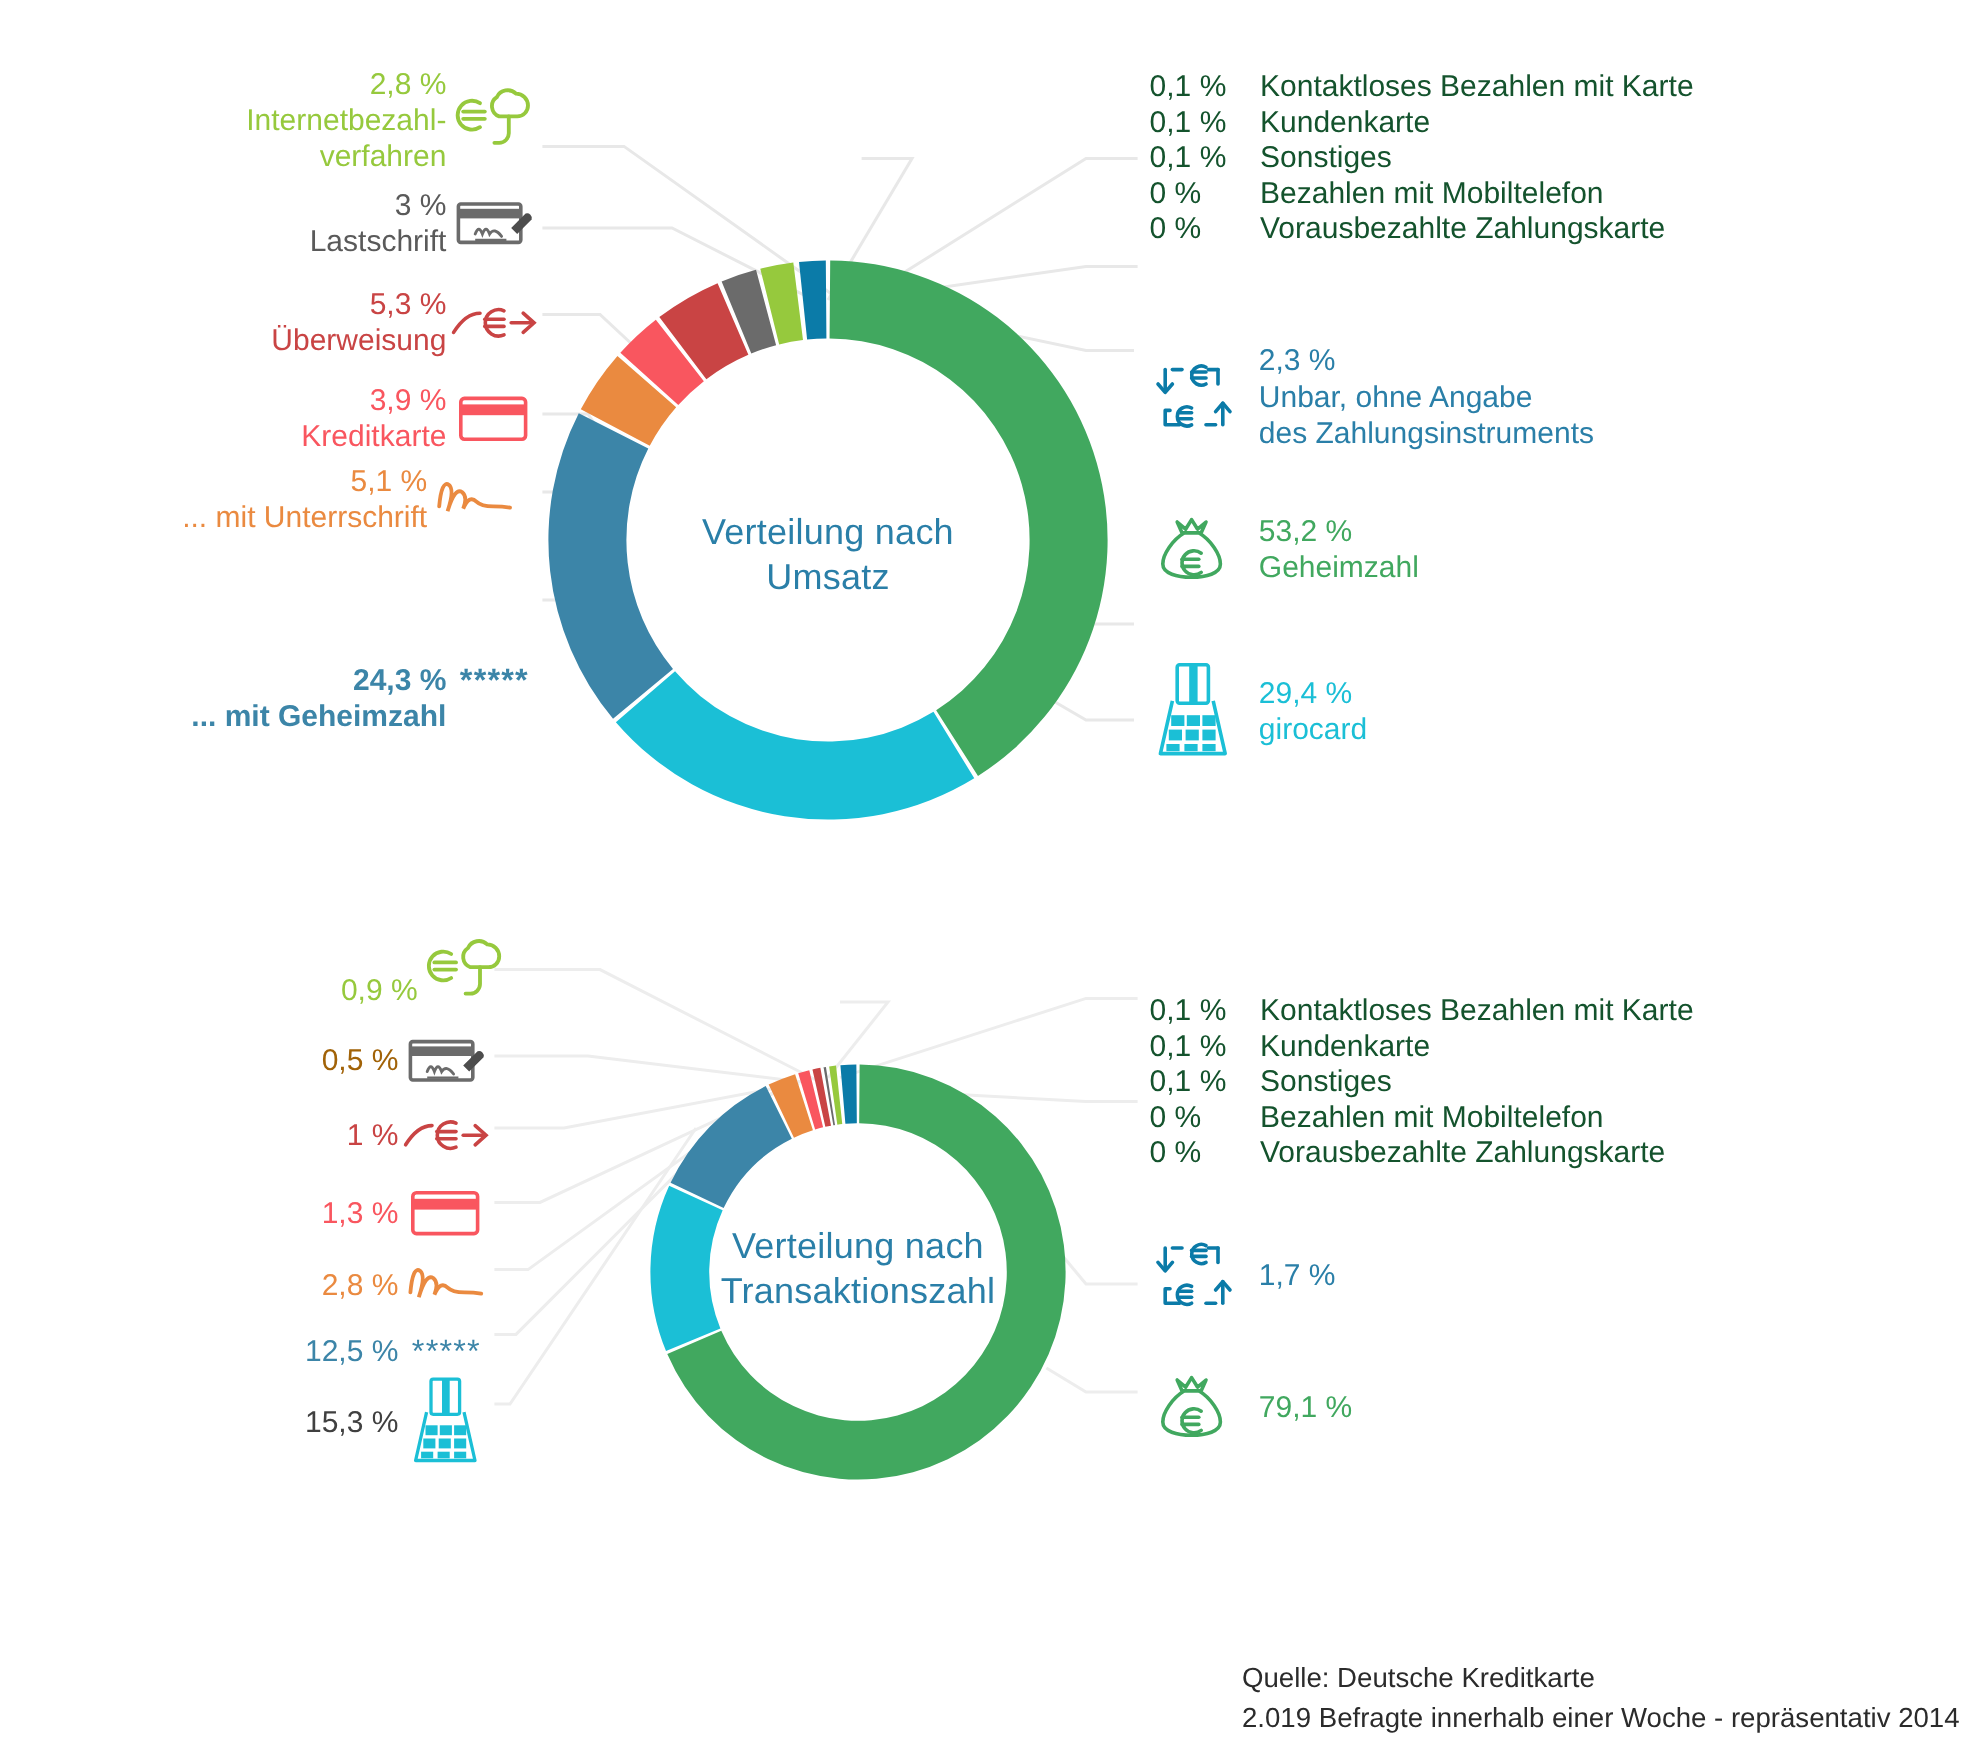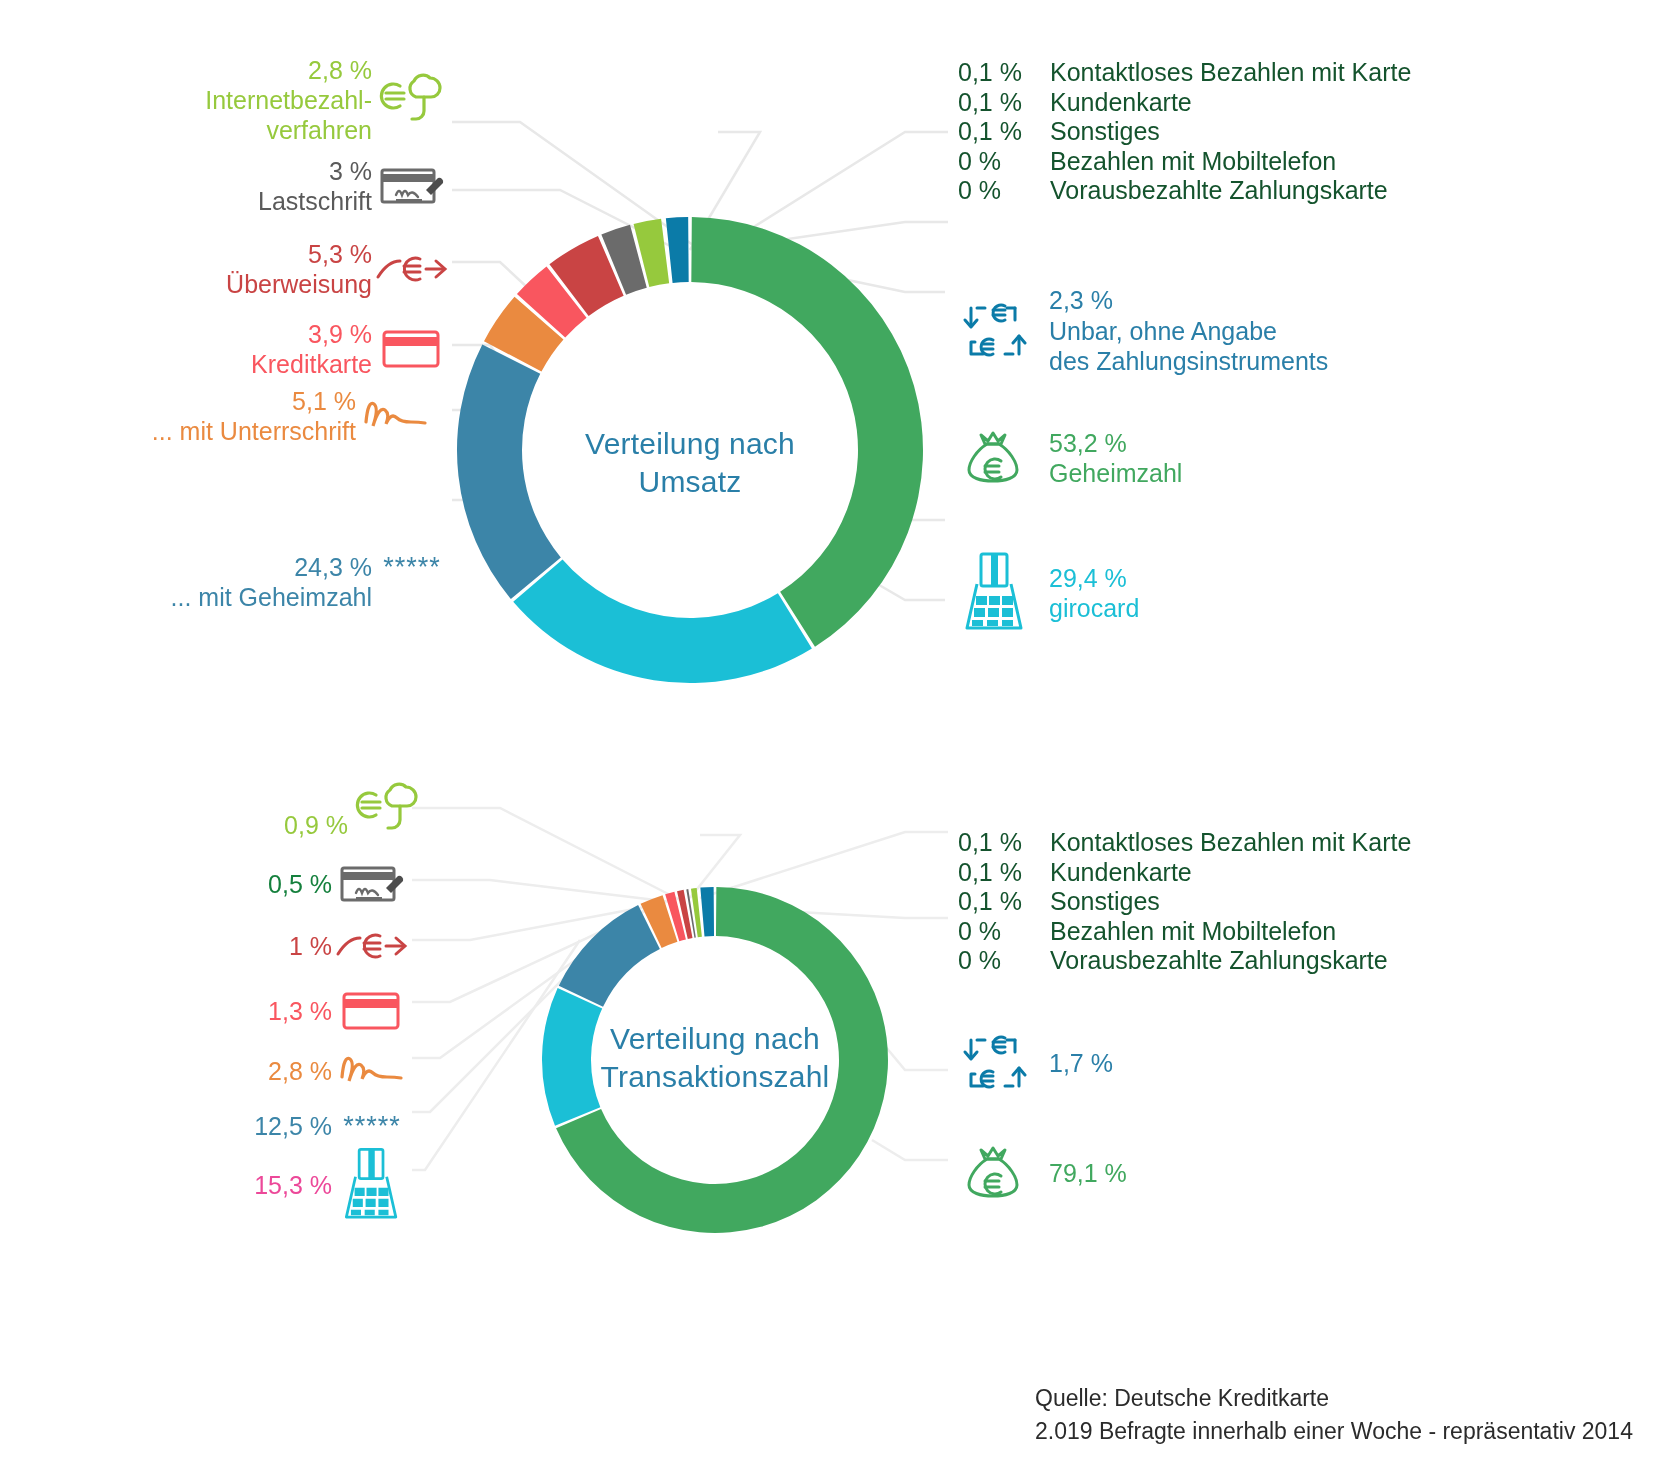--- a/index.html
+++ b/index.html
@@ -162,21 +162,21 @@
     </div>
     <div class="ico">
       <svg width="72" height="40" viewBox="0 0 72 40">
           <g fill="none" stroke="#ea8a40" stroke-width="3.2" stroke-linecap="round">
         <path d="M6 26 q2 -22 8 -18 q5 4 -1 22 q6 -20 12 -16 q5 4 1 14 q5 -12 11 -6 q4 4 14 4 q8 0 14 1"></path>
       </g>
         </svg>
     </div>
   </div>
 
-  <div class="lbl" style="left:140px;top:548px;width:312px;">
+  <div class="lbl" style="left:140px;top:548px;width:312px;font-weight:bold;">
     <div class="txt" style="flex:1;color:#3c85a8;">
       <span class="pct">24,3 %</span>
       <span class="nm">... mit Geheimzahl</span>
     </div>
     <div class="ico" style="align-items:flex-start;padding-top:6px;">
       <span class="stars" style="color:#3c85a8;">*****</span>
     </div>
   </div>
 
   <div class="legend" style="left:958px;top:58px;">
@@ -323,21 +323,21 @@
         <path d="M48 28 v14 a8 8 0 0 1 -8 8 h-4"></path>
         <path d="M24 17 a12 12 0 1 0 0 20"></path>
             <path d="M10 24 h18"></path>
             <path d="M10 30 h18"></path>
       </g>
         </svg>
     </div>
   </div>
 
   <div class="lbl" style="left:240px;top:113px;width:172px;">
-    <div class="txt" style="flex:1;color:#15803d;">0,5 %</div>
+    <div class="txt" style="flex:1;color:#a16207;">0,5 %</div>
     <div class="ico">
       <svg width="72" height="52" viewBox="0 0 72 52">
           <g fill="none" stroke="#6b6b6b" stroke-width="3">
         <rect x="6" y="10" width="52" height="32" rx="2"></rect>
             <rect x="6" y="14" width="52" height="8" fill="#6b6b6b" stroke="none"></rect>
         <path d="M20 35 q3 -8 6 0 q3 -8 6 0 q4 -6 10 2" stroke-width="2.4" stroke-linecap="round"></path>
         <path d="M20 40 h26" stroke-width="2"></path>
         <path d="M50 30 l12 -12 a4 4 0 0 1 5 5 l-12 12 z" fill="#4d4d4d" stroke="none"></path>
       </g>
         </svg>
@@ -384,21 +384,21 @@
   </div>
 
   <div class="lbl" style="left:240px;top:355px;width:172px;">
     <div class="txt" style="flex:1;color:#3c85a8;">12,5 %</div>
     <div class="ico">
       <span class="stars" style="color:#3c85a8;">*****</span>
     </div>
   </div>
 
   <div class="lbl" style="left:240px;top:405px;width:172px;">
-    <div class="txt" style="flex:1;color:#ec4899;">15,3 %</div>
+    <div class="txt" style="flex:1;color:#404040;">15,3 %</div>
     <div class="ico" style="height:80px;">
       <svg width="66" height="80" viewBox="0 0 72 86">
           <g fill="none" stroke="#1bbfd6" stroke-width="3" stroke-linejoin="round">
         <rect x="22" y="4" width="26" height="32" rx="2"></rect>
         <rect x="32" y="4" width="7" height="32" fill="#1bbfd6" stroke="none"></rect>
         <path d="M18 34 L8 78 h54 L52 34"></path>
         <g fill="#1bbfd6" stroke="none">
           <rect x="17" y="46" width="11" height="9"></rect>
               <rect x="30" y="46" width="11" height="9"></rect>
               <rect x="43" y="46" width="11" height="9"></rect>

